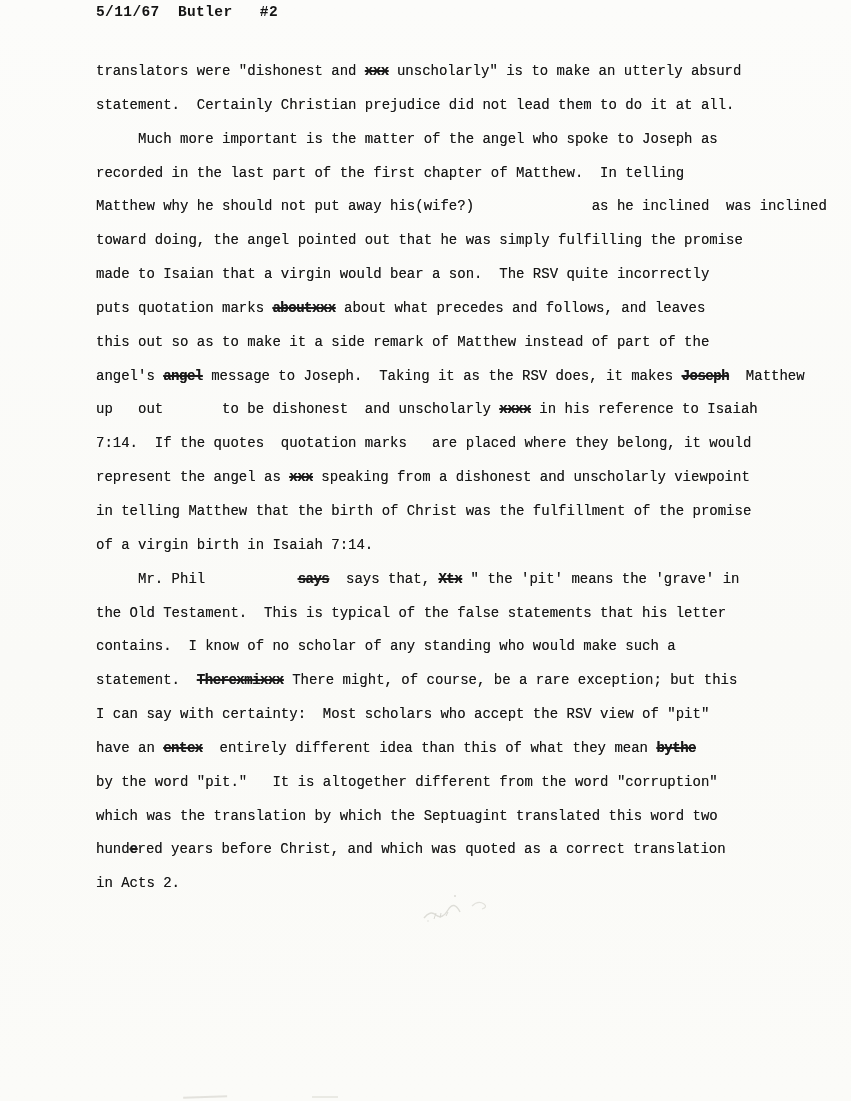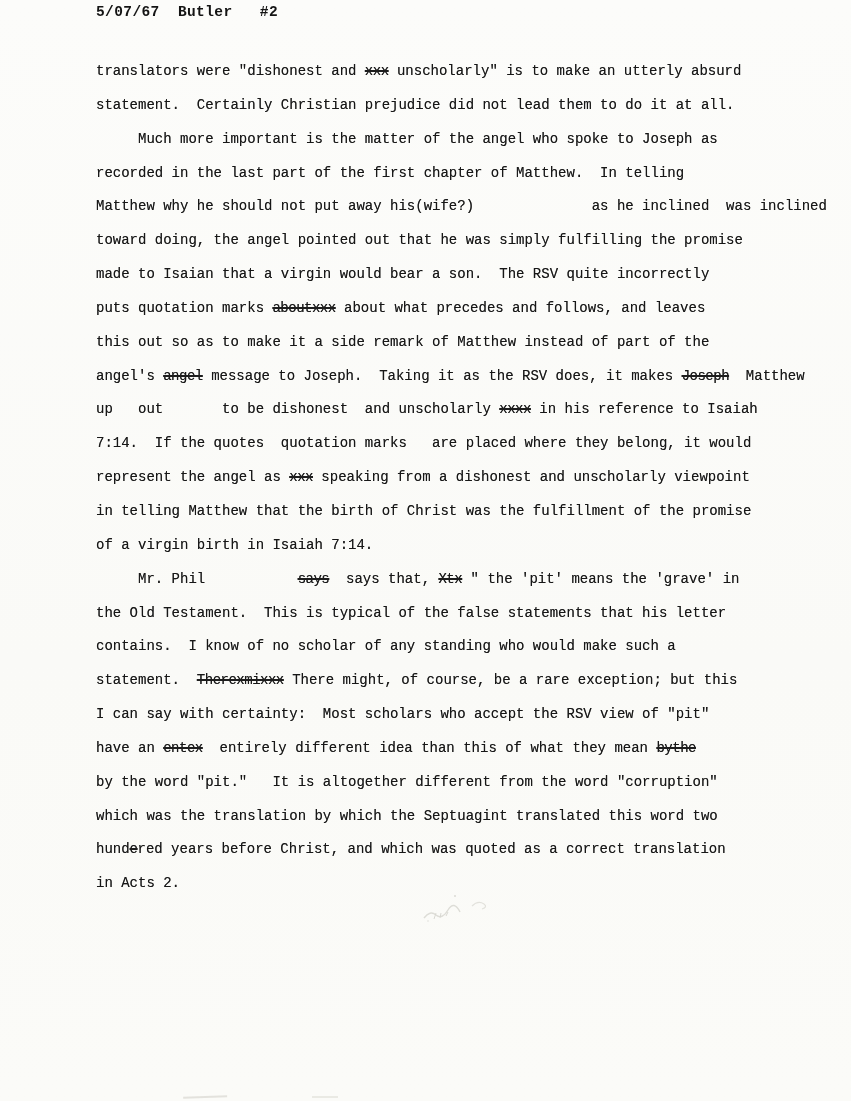--- a/index.html
+++ b/index.html
@@ -36,21 +36,21 @@
     left: 96px;
     font-size: 14px;
     line-height: 33.85px;
     white-space: pre;
     text-shadow: 0 0 0.4px rgba(10,10,10,0.55);
   }
   .line {
     height: 33.85px;
   }
   .struck {
-    font-weight: 400;
+    font-weight: 700;
     text-decoration: line-through;
     text-decoration-thickness: 2px;
     text-decoration-color: #1d1d1d;
     letter-spacing: -0.5px;
     filter: blur(0.25px);
   }
   .pencil-smudge {
     position: absolute;
     pointer-events: none;
   }
@@ -77,21 +77,21 @@
     height: 5px;
     border-bottom: 2px solid #e3e2dc;
     opacity: 0.7;
   }
 </style>
 </head>
 <body>
 
 <div class="page">
 
-  <div class="header-line">5/07/67  Butler   #2</div>
+  <div class="header-line">5/11/67  Butler   #2</div>
 
   <div class="doc-body"><div class="line"><span>translators were "dishonest and </span><span class="struck">xxx</span><span> unscholarly" is to make an utterly absurd</span></div><div class="line"><span>statement.  Certainly Christian prejudice did not lead them to do it at all.</span></div><div class="line"><span>     Much more important is the matter of the angel who spoke to Joseph as</span></div><div class="line"><span>recorded in the last part of the first chapter of Matthew.  In telling</span></div><div class="line"><span>Matthew why he should not put away his(wife?)              as he inclined  was inclined</span></div><div class="line"><span>toward doing, the angel pointed out that he was simply fulfilling the promise</span></div><div class="line"><span>made to Isaian that a virgin would bear a son.  The RSV quite incorrectly</span></div><div class="line"><span>puts quotation marks </span><span class="struck">aboutxxx</span><span> about what precedes and follows, and leaves</span></div><div class="line"><span>this out so as to make it a side remark of Matthew instead of part of the</span></div><div class="line"><span>angel's </span><span class="struck">angel</span><span> message to Joseph.  Taking it as the RSV does, it makes </span><span class="struck">Joseph</span><span>  Matthew</span></div><div class="line"><span>up   out       to be dishonest  and unscholarly </span><span class="struck">xxxx</span><span> in his reference to Isaiah</span></div><div class="line"><span>7:14.  If the quotes  quotation marks   are placed where they belong, it would</span></div><div class="line"><span>represent the angel as </span><span class="struck">xxx</span><span> speaking from a dishonest and unscholarly viewpoint</span></div><div class="line"><span>in telling Matthew that the birth of Christ was the fulfillment of the promise</span></div><div class="line"><span>of a virgin birth in Isaiah 7:14.</span></div><div class="line"><span>     Mr. Phil           </span><span class="struck">says</span><span>  says that, </span><span class="struck">Xtx</span><span> " the 'pit' means the 'grave' in</span></div><div class="line"><span>the Old Testament.  This is typical of the false statements that his letter</span></div><div class="line"><span>contains.  I know of no scholar of any standing who would make such a</span></div><div class="line"><span>statement.  </span><span class="struck">Therexmixxx</span><span> There might, of course, be a rare exception; but this</span></div><div class="line"><span>I can say with certainty:  Most scholars who accept the RSV view of "pit"</span></div><div class="line"><span>have an </span><span class="struck">entex</span><span>  entirely different idea than this of what they mean </span><span class="struck">bythe</span></div><div class="line"><span>by the word "pit."   It is altogether different from the word "corruption"</span></div><div class="line"><span>which was the translation by which the Septuagint translated this word two</span></div><div class="line"><span>hund</span><span class="struck">e</span><span>red years before Christ, and which was quoted as a correct translation</span></div><div class="line"><span>in Acts 2.</span></div></div>
 
   <svg class="pencil-smudge smudge-main" viewBox="0 0 90 36">
     <path d="M4 30 Q 10 22, 16 27 T 28 22 T 40 24" fill="none" stroke="#c6c5bd" stroke-width="1.4"></path>
     <path d="M14 31 l2 -6 M20 30 l1 -5 M26 28 l2 -4" stroke="#bdbcb4" stroke-width="1"></path>
     <path d="M52 18 q 6 -6 12 -2 q 4 3 -2 5" fill="none" stroke="#cfceC6" stroke-width="1.2"></path>
     <circle cx="35" cy="8" r="1" fill="#c2c1b9"></circle>
     <circle cx="8" cy="33" r="0.8" fill="#c8c7bf"></circle>
   </svg>

